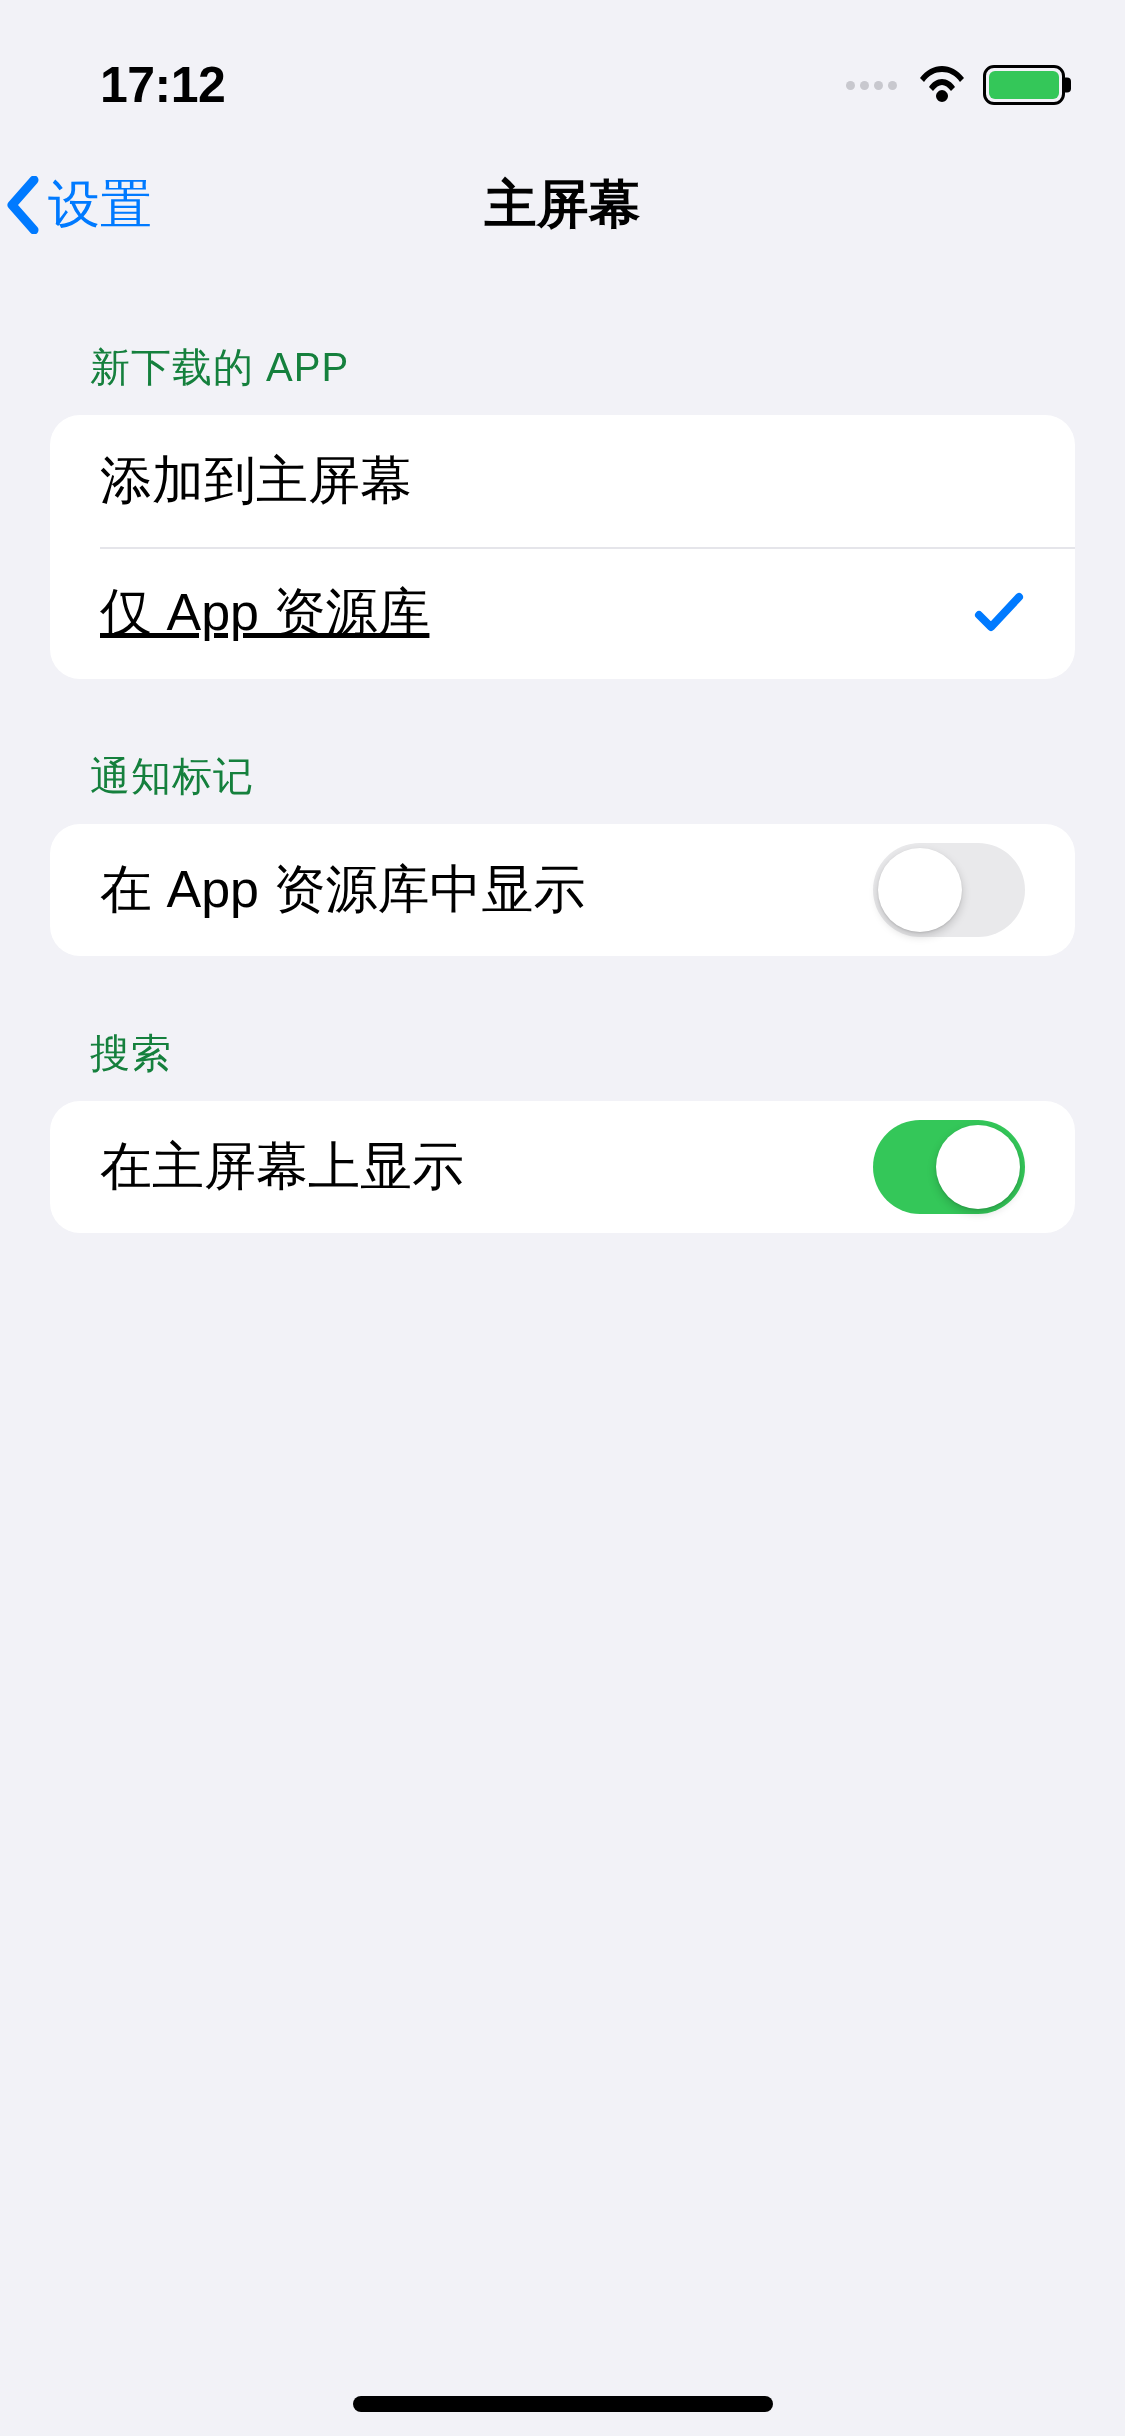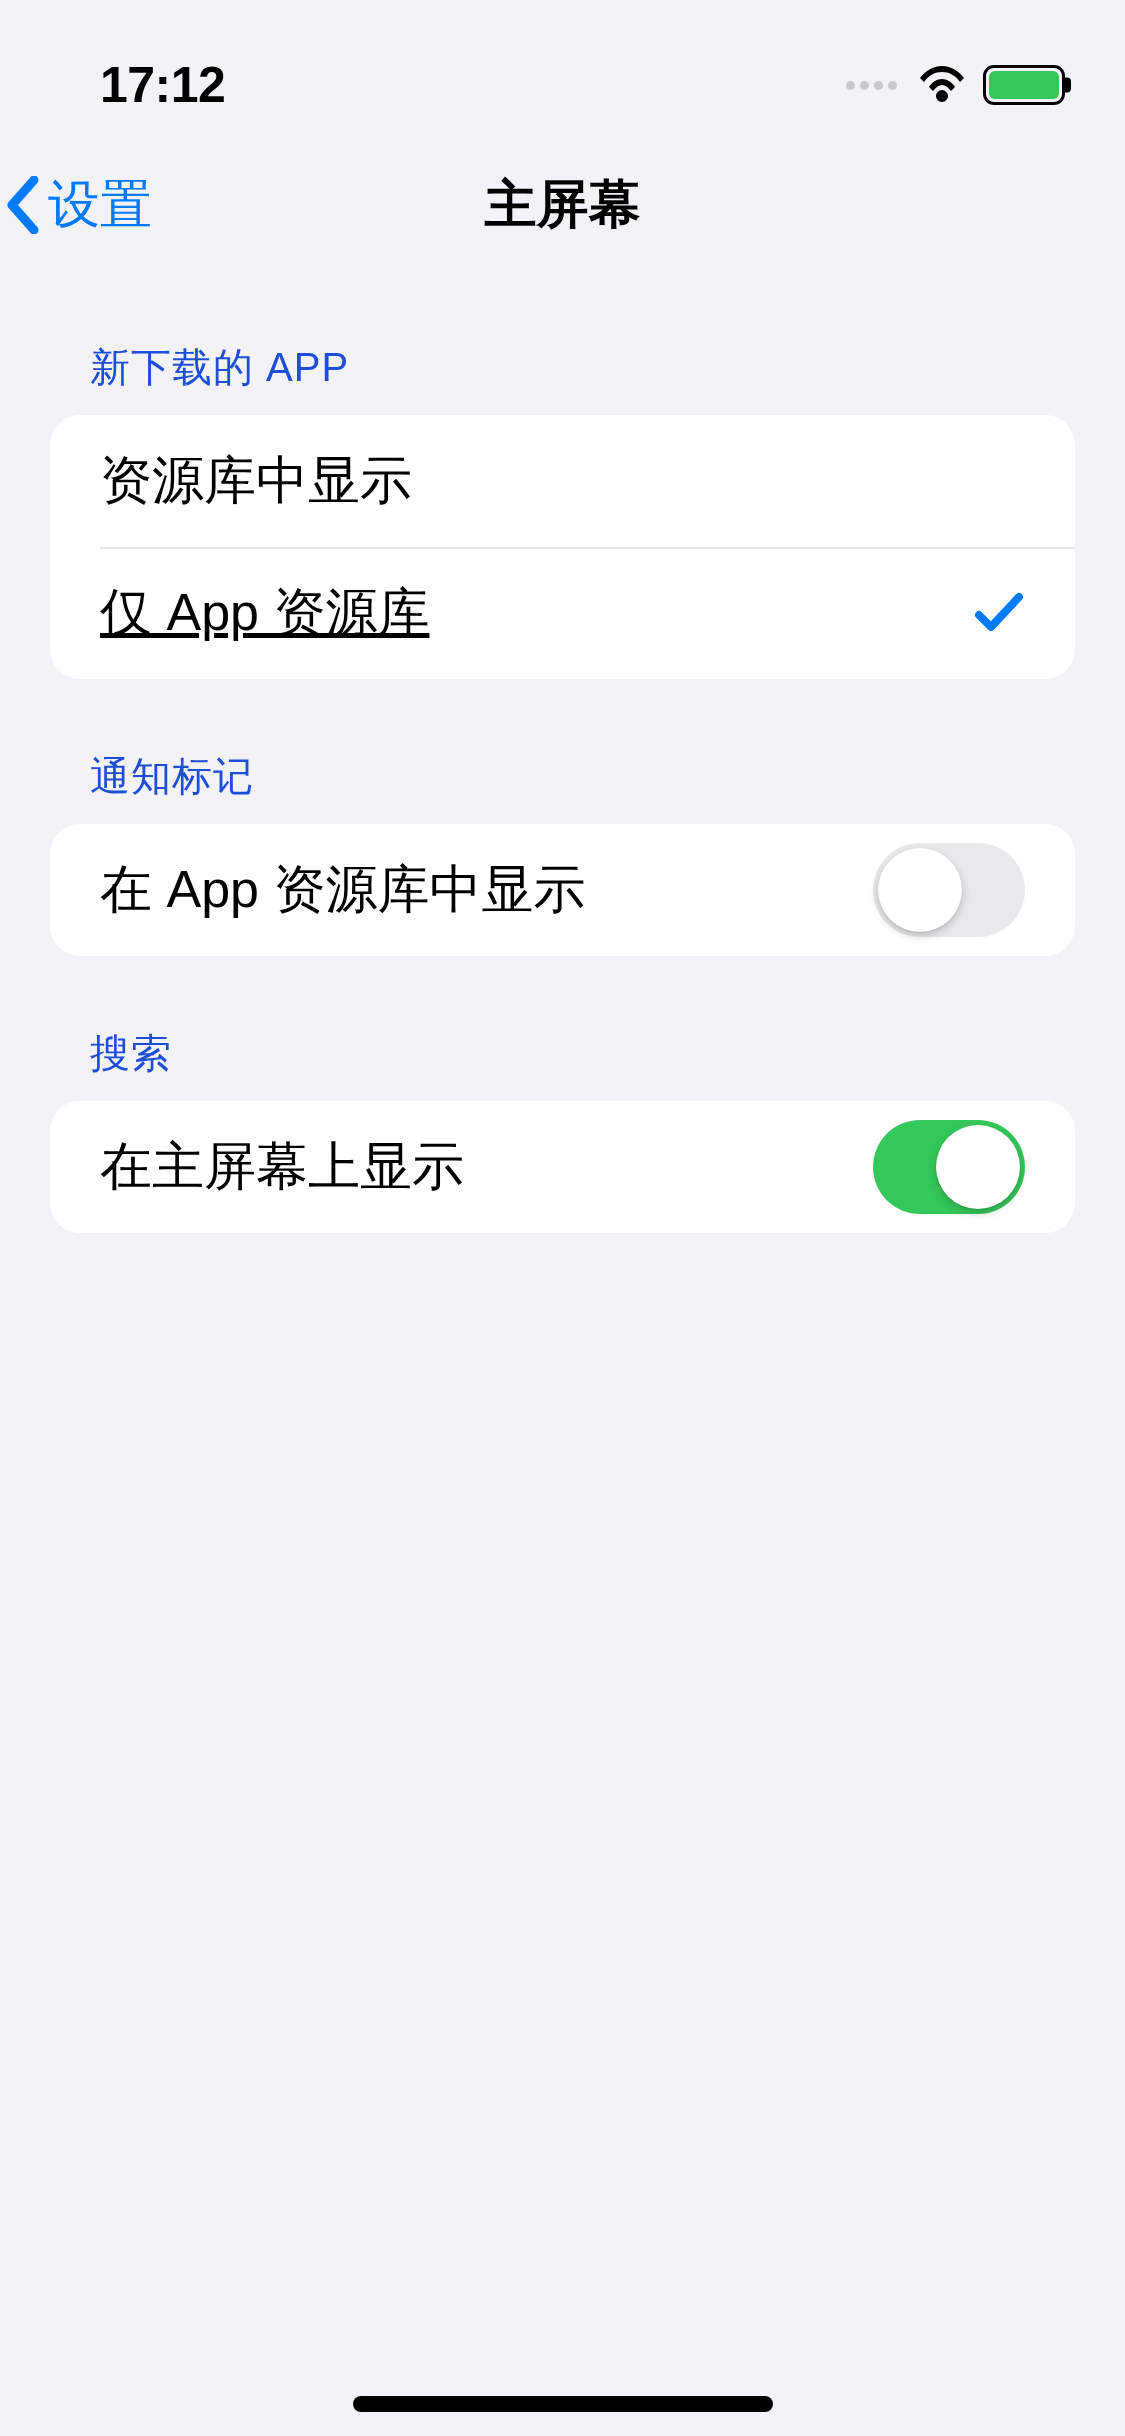--- a/index.html
+++ b/index.html
@@ -102,21 +102,21 @@
       text-align: right;
     }
 
     
     .content {
       padding: 0 50px;
     }
 
     .section-header {
       font-size: 40px;
-      color: #1d4ed8;
+      color: #15803d;
       padding: 70px 40px 20px 40px;
       letter-spacing: 4px;
     }
     .section-header.tight { letter-spacing: 1px; }
 
     .group {
       background: #ffffff;
       border-radius: 30px;
       overflow: hidden;
     }
@@ -223,21 +223,21 @@
     <span>设置</span>
   </div>
   <div class="nav-title">主屏幕</div>
 </div>
 
 <div class="content">
 
   <div class="section-header tight">新下载的 APP</div>
   <div class="group">
     <div class="row">
-      <span>资源库中显示</span>
+      <span>添加到主屏幕</span>
     </div>
     <div class="row">
       <span>仅 App 资源库</span>
       <span class="checkmark">
         <svg width="52" height="48" viewBox="0 0 52 48">
           <polyline points="6,26 18,38 46,8" fill="none" stroke="#007aff" stroke-width="8" stroke-linecap="round" stroke-linejoin="round"></polyline>
         </svg>
       </span>
     </div>
   </div>

